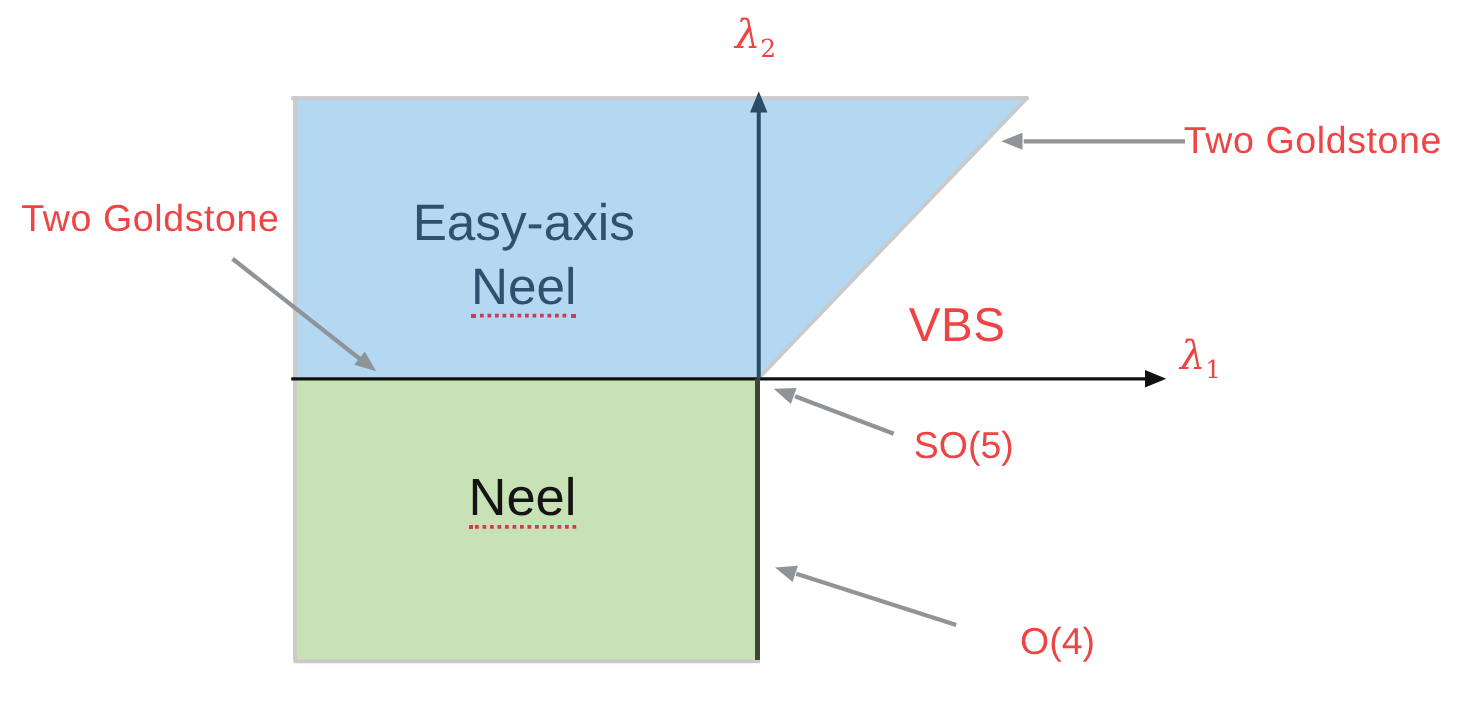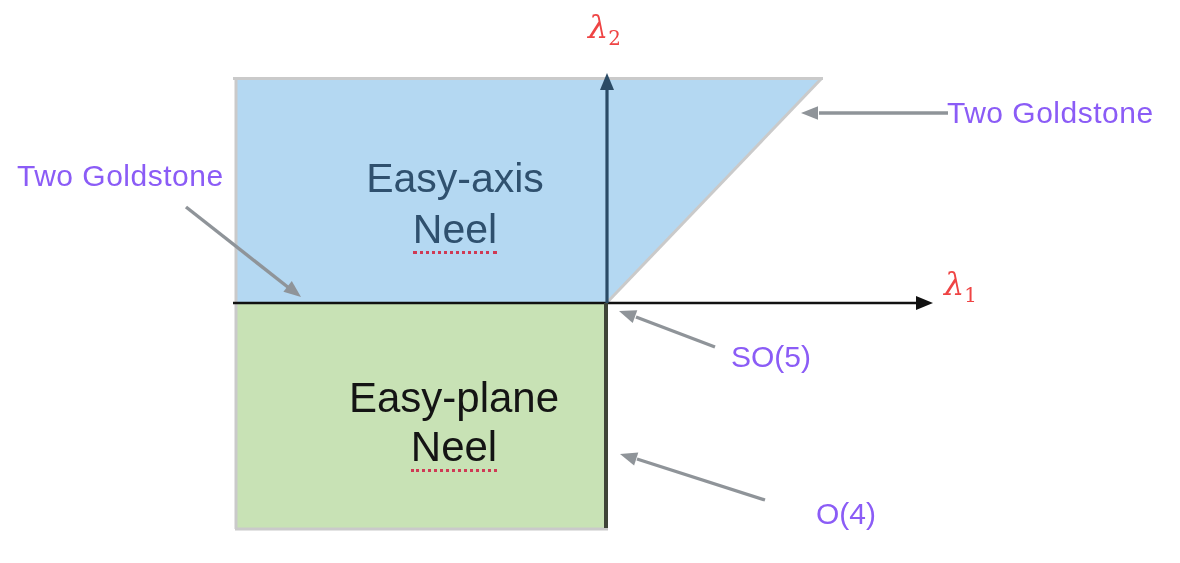--- a/index.html
+++ b/index.html
@@ -26,27 +26,27 @@
   .blue-region{fill:var(--blue-fill);}
   .green-region{fill:var(--green-fill);}
   .border-line{stroke:var(--region-border);stroke-width:3;fill:none;}
   .x-axis{stroke:var(--axis-black);stroke-width:2.6;}
   .x-head{fill:var(--axis-black);}
   .y-axis{stroke:var(--axis-navy);stroke-width:3.2;}
   .y-head{fill:var(--axis-navy);}
   .neg-y{stroke:var(--neg-y-axis);stroke-width:4;}
   .ann{stroke:var(--annotation-arrow);stroke-width:3.4;fill:none;}
   .ann-head{fill:var(--annotation-arrow);}
-  .label{position:absolute;color:#8b5cf6;white-space:nowrap;letter-spacing:0.5px;text-align:center;}
+  .label{position:absolute;color:#ef4444;white-space:nowrap;letter-spacing:0.5px;text-align:center;}
   .tg-left{left:17px;top:159px;font-size:30px;}
   .tg-right{left:947px;top:96px;font-size:30px;}
   .vbs{left:727px;top:240px;font-size:38px;}
   .so5{left:731px;top:340px;font-size:30px;letter-spacing:0;}
   .o4{left:816px;top:497px;font-size:30px;letter-spacing:0;}
-  .region-label{position:absolute;text-align:center;margin-left:36px;}
+  .region-label{position:absolute;text-align:center;}
   .easy-axis-label{left:319px;top:153px;width:200px;font-size:41px;line-height:1.25;color:var(--easy-axis-text);}
   .easy-plane-label{left:308px;top:373px;width:220px;font-size:42px;line-height:1.17;color:var(--easy-plane-text);}
   .squiggle{display:inline-block;border-bottom:3px dotted var(--squiggle-red);padding-bottom:0px;line-height:1.05;}
   .math{position:absolute;font-family:"DejaVu Serif",serif;font-style:italic;font-size:32px;color:#ef4444;white-space:nowrap;}
   .math sub{font-style:normal;font-size:0.62em;line-height:0;}
   .lambda2{left:588px;top:8px;}
   .lambda1{left:944px;top:265px;}
 </style>
 </head>
 <body>
@@ -83,24 +83,24 @@
     <line class="ann" x1="765" y1="500" x2="637" y2="459"></line>
     <polygon class="ann-head" points="620,454 638.3,452.6 634.1,465.6"></polygon>
   </svg>
 
   <div class="region-label easy-axis-label">
     <div>Easy-axis</div>
     <div><span class="squiggle">Neel</span></div>
   </div>
 
   <div class="region-label easy-plane-label">
-    <div>Easy-plane</div>
     <div><span class="squiggle">Neel</span></div>
   </div>
 
+  <div class="label vbs">VBS</div>
 
   <div class="label tg-left">Two Goldstone</div>
   <div class="label tg-right">Two Goldstone</div>
   <div class="label so5">SO(5)</div>
   <div class="label o4">O(4)</div>
 
   <div class="math lambda2"><span>λ</span><sub>2</sub></div>
   <div class="math lambda1"><span>λ</span><sub>1</sub></div>
 
 </div>

